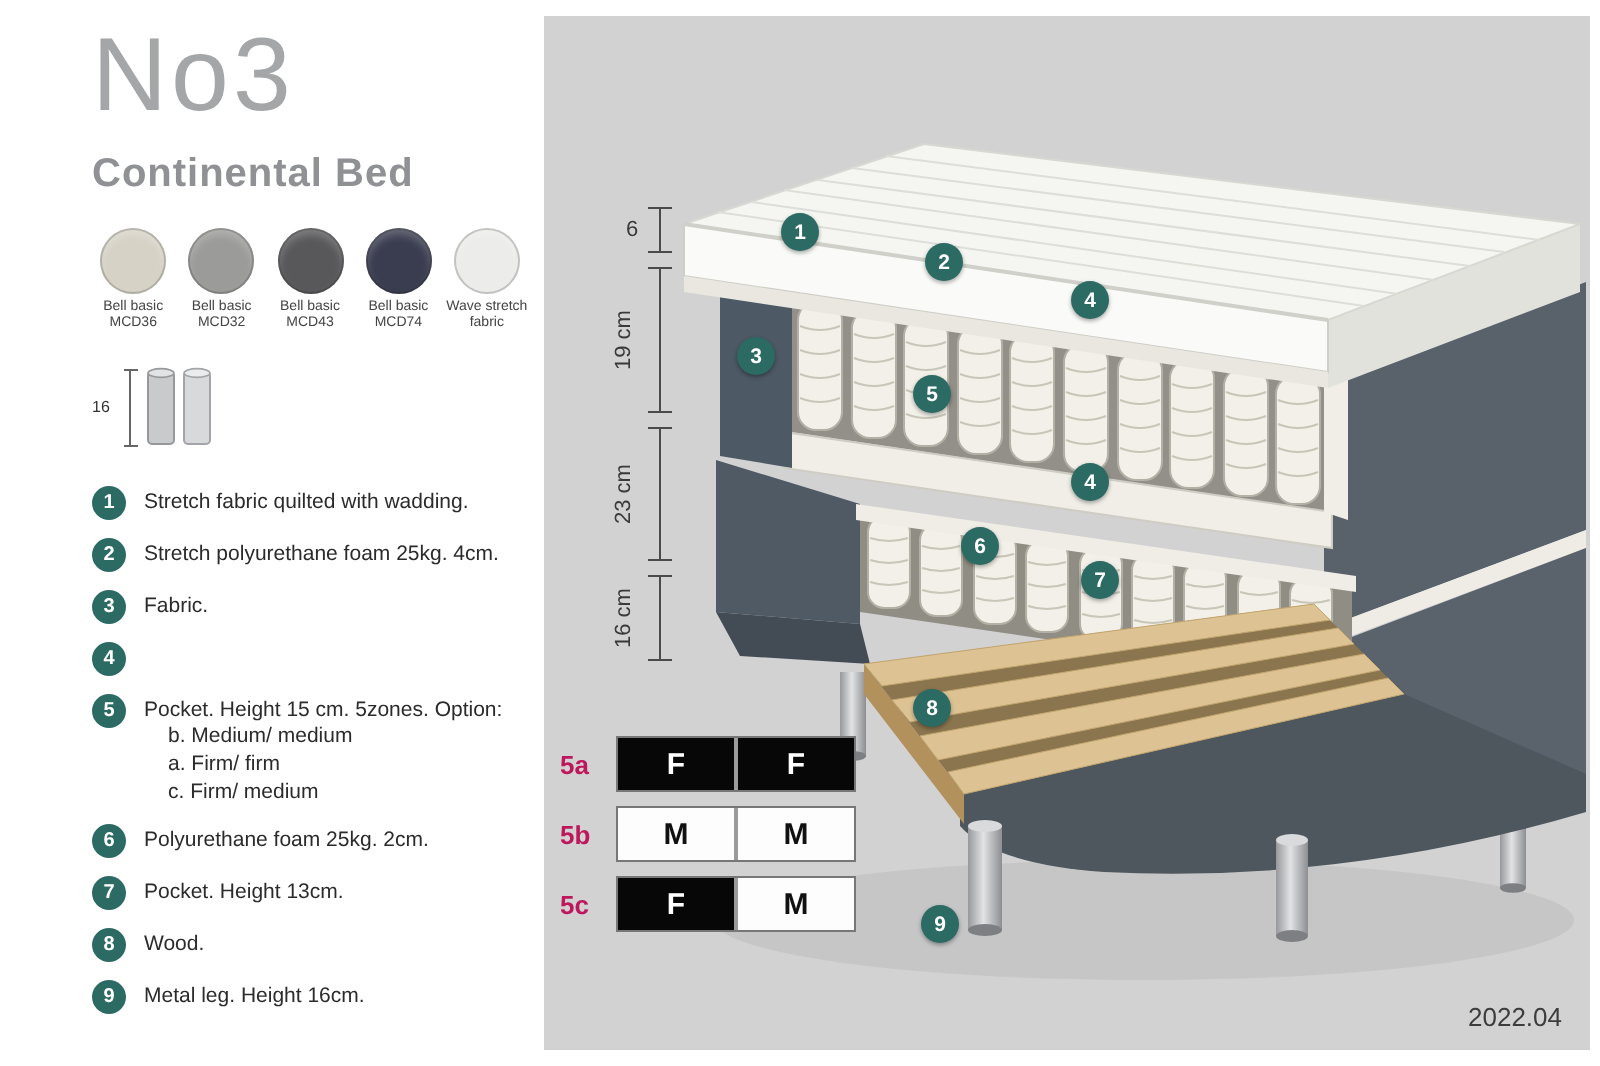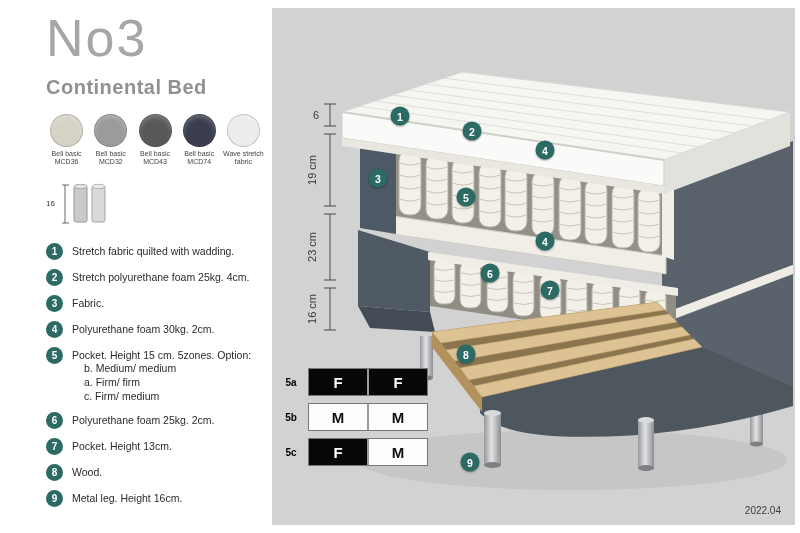--- a/index.html
+++ b/index.html
@@ -29,26 +29,26 @@
   .right-panel{position:absolute;left:272px;top:8px;width:523px;height:517px;background:#d2d2d2;}
   .right-panel svg.scene{position:absolute;left:0;top:0;}
   .badge{position:absolute;width:19px;height:19px;border-radius:50%;background:#2c6a64;color:#fff;
     font-size:10.5px;font-weight:bold;display:flex;align-items:center;justify-content:center;
     transform:translate(-50%,-50%);box-shadow:0 1px 2px rgba(0,0,0,.35);z-index:5;}
   .dim-label{position:absolute;font-size:11px;color:#3a3a3a;white-space:nowrap;
     transform:translate(-50%,-50%);z-index:4;}
   .dim-label.rot{transform:translate(-50%,-50%) rotate(-90deg);}
   .firmness{position:absolute;left:8px;top:360px;display:flex;flex-direction:column;gap:7px;z-index:4;}
   .firm-row{display:flex;align-items:center;gap:6px;}
-  .firm-label{width:22px;font-size:10px;font-weight:bold;color:#000000;text-align:center;}
+  .firm-label{width:22px;font-size:13px;font-weight:bold;color:#be185d;text-align:left;}
   .firm-box{display:flex;width:118px;height:26px;border:1px solid #777;background:#9b9b9b;gap:2px;box-sizing:content-box;}
   .firm-cell{flex:1;display:flex;align-items:center;justify-content:center;font-size:15px;font-weight:bold;}
   .firm-cell.dark{background:#070707;color:#fff;}
   .firm-cell.light{background:#fdfdfd;color:#111;}
-  .version{position:absolute;right:14px;bottom:9px;font-size:10px;color:#3d3d3d;z-index:4;}
+  .version{position:absolute;right:14px;bottom:9px;font-size:13px;color:#3d3d3d;z-index:4;}
 </style>
 </head>
 <body>
 
 <div class="left-panel">
   <h1 class="title">No3</h1>
   <h2 class="subtitle">Continental Bed</h2>
 
   <div class="swatches" id="swatches">
       <div class="swatch">
@@ -94,21 +94,20 @@
       <div class="legend-item">
         <span class="lnum">2</span>
         <div class="ltext">Stretch polyurethane foam 25kg. 4cm.</div>
       </div>
       <div class="legend-item">
         <span class="lnum">3</span>
         <div class="ltext">Fabric.</div>
       </div>
       <div class="legend-item">
         <span class="lnum">4</span>
-        <div class="ltext">Polyurethane foam 30kg. 2cm.</div>
       </div>
       <div class="legend-item">
         <span class="lnum">5</span>
         <div class="ltext">Pocket. Height 15 cm. 5zones. Option:<div class="lsub">b. Medium/ medium</div><div class="lsub">a. Firm/ firm</div><div class="lsub">c. Firm/ medium</div></div>
       </div>
       <div class="legend-item">
         <span class="lnum">6</span>
         <div class="ltext">Polyurethane foam 25kg. 2cm.</div>
       </div>
       <div class="legend-item">

